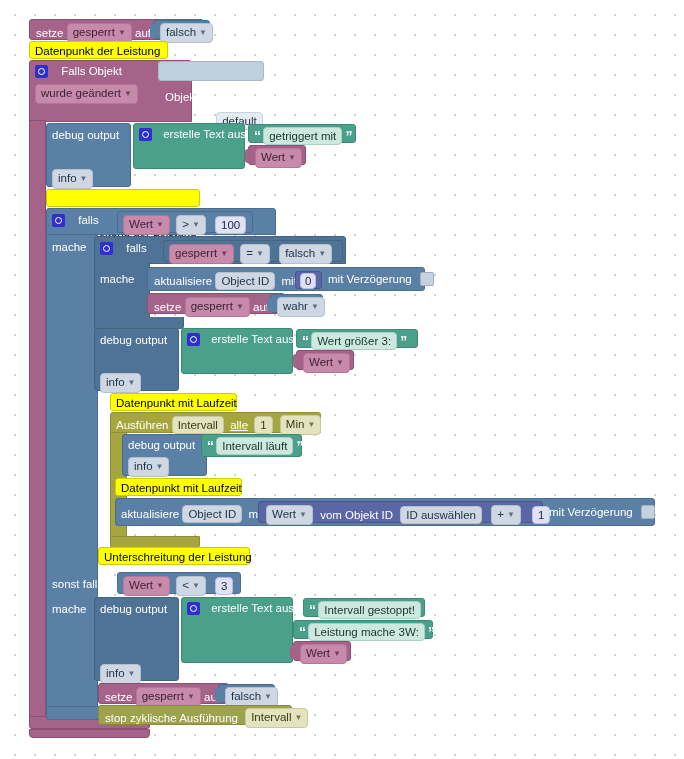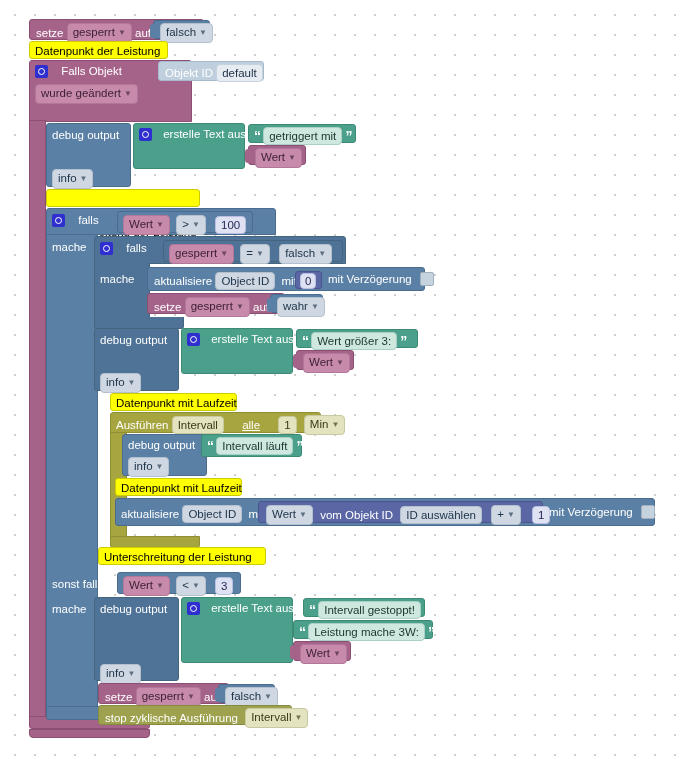--- a/index.html
+++ b/index.html
@@ -97,21 +97,21 @@
   <div class="body c-maroon" style="left:29px;top:729px;width:121px;height:9px;border-radius:0 0 4px 4px;"></div>
 
   <div class="row" style="left:35px;top:64px;">
     <span class="gear"></span>
     <span class="lbl" style="margin-left:10px;">Falls Objekt</span>
   </div>
 
   <div class="body" style="left:158px;top:61px;width:106px;height:20px;background:#bfcfdd;border:1px solid #a7bacb;">
     <div class="row" style="left:6px;top:2px;">
       <span class="lbl" style="color:#ffffff;">Objekt ID</span>
-      <span class="fld" style="background:#e6ecf2;color:#1d3046;border:1px solid #c6d2dc;"><span>default</span></span>
+      <span class="fld" style="background:#e6ecf2;color:#1d3046;border:1px solid #c6d2dc;margin-top:48px;"><span>default</span></span>
     </div>
   </div>
 
   <div class="row" style="left:35px;top:84px;">
     <span class="fld fld-dark"><span>wurde geändert</span><span class="caret">▼</span></span>
   </div>
 
   <div class="body c-blue" style="left:46px;top:123px;width:85px;height:64px;"></div>
   <div class="row" style="left:52px;top:128px;">
     <span class="lbl">debug output</span>
@@ -249,21 +249,21 @@
     </div>
   </div>
 
   <div class="body c-olive" style="left:110px;top:412px;width:211px;height:21px;border-radius:3px 3px 0 0;"></div>
   <div class="body c-olive" style="left:110px;top:432px;width:17px;height:105px;border-radius:0;"></div>
   <div class="body c-olive" style="left:110px;top:536px;width:90px;height:12px;border-radius:0 0 3px 3px;"></div>
 
   <div class="row" style="left:116px;top:415px;">
     <span class="lbl">Ausführen</span>
     <span class="fld fld-olive"><span>Intervall</span></span>
-    <span class="lbl" style="margin:0 15px;text-decoration:underline;">alle</span>
+    <span class="lbl" style="margin:0 3px;text-decoration:underline;">alle</span>
     <span class="fld fld-olive"><span>1</span></span>
     <span class="fld fld-olive" style="margin-left:4px;"><span>Min</span><span class="caret">▼</span></span>
     <span class="lbl" style="margin-left:4px;">ms</span>
   </div>
 
   <div class="body c-blue" style="left:122px;top:434px;width:85px;height:42px;"></div>
   <div class="row" style="left:128px;top:438px;">
     <span class="lbl">debug output</span>
   </div>
   <div class="row" style="left:128px;top:457px;">
@@ -297,21 +297,21 @@
       <span class="fld fld-plain"><span>ID auswählen</span></span>
       <span class="fld fld-plain" style="margin-left:6px;"><span>+</span><span class="caret">▼</span></span>
       <span class="fld fld-num" style="margin-left:8px;"><span>1</span></span>
     </div>
   </div>
   <div class="row" style="left:549px;top:505px;">
     <span class="lbl">mit Verzögerung</span>
     <span class="chk" style="margin-left:5px;"></span>
   </div>
 
-  <div class="body c-yellow" style="left:98px;top:547px;width:168px;height:18px;">
+  <div class="body c-yellow" style="left:98px;top:547px;width:152px;height:18px;">
     <div class="row" style="left:5px;top:2px;color:#000;">
       <span class="lbl">Unterschreitung der Leistung</span>
     </div>
   </div>
 
   <div class="row" style="left:52px;top:577px;">
     <span class="lbl">sonst falls</span>
   </div>
   <div class="body c-blue" style="left:117px;top:572px;width:124px;height:22px;">
     <div class="row" style="left:5px;top:3px;">

